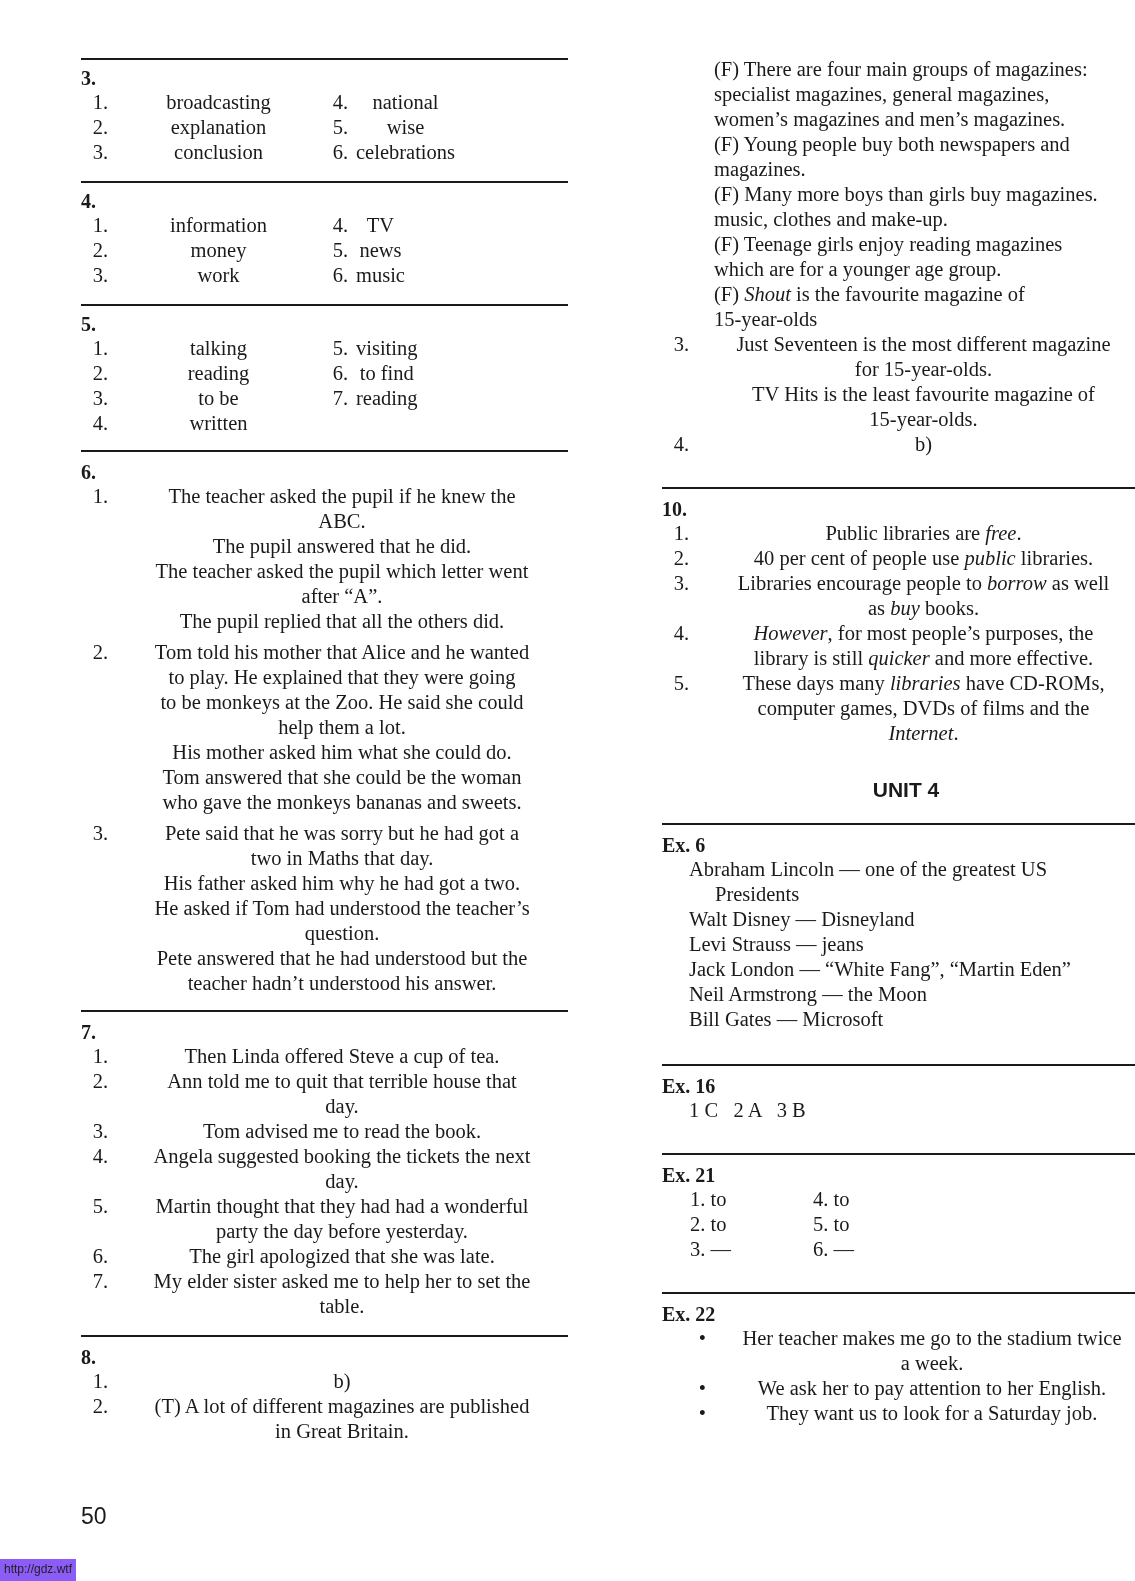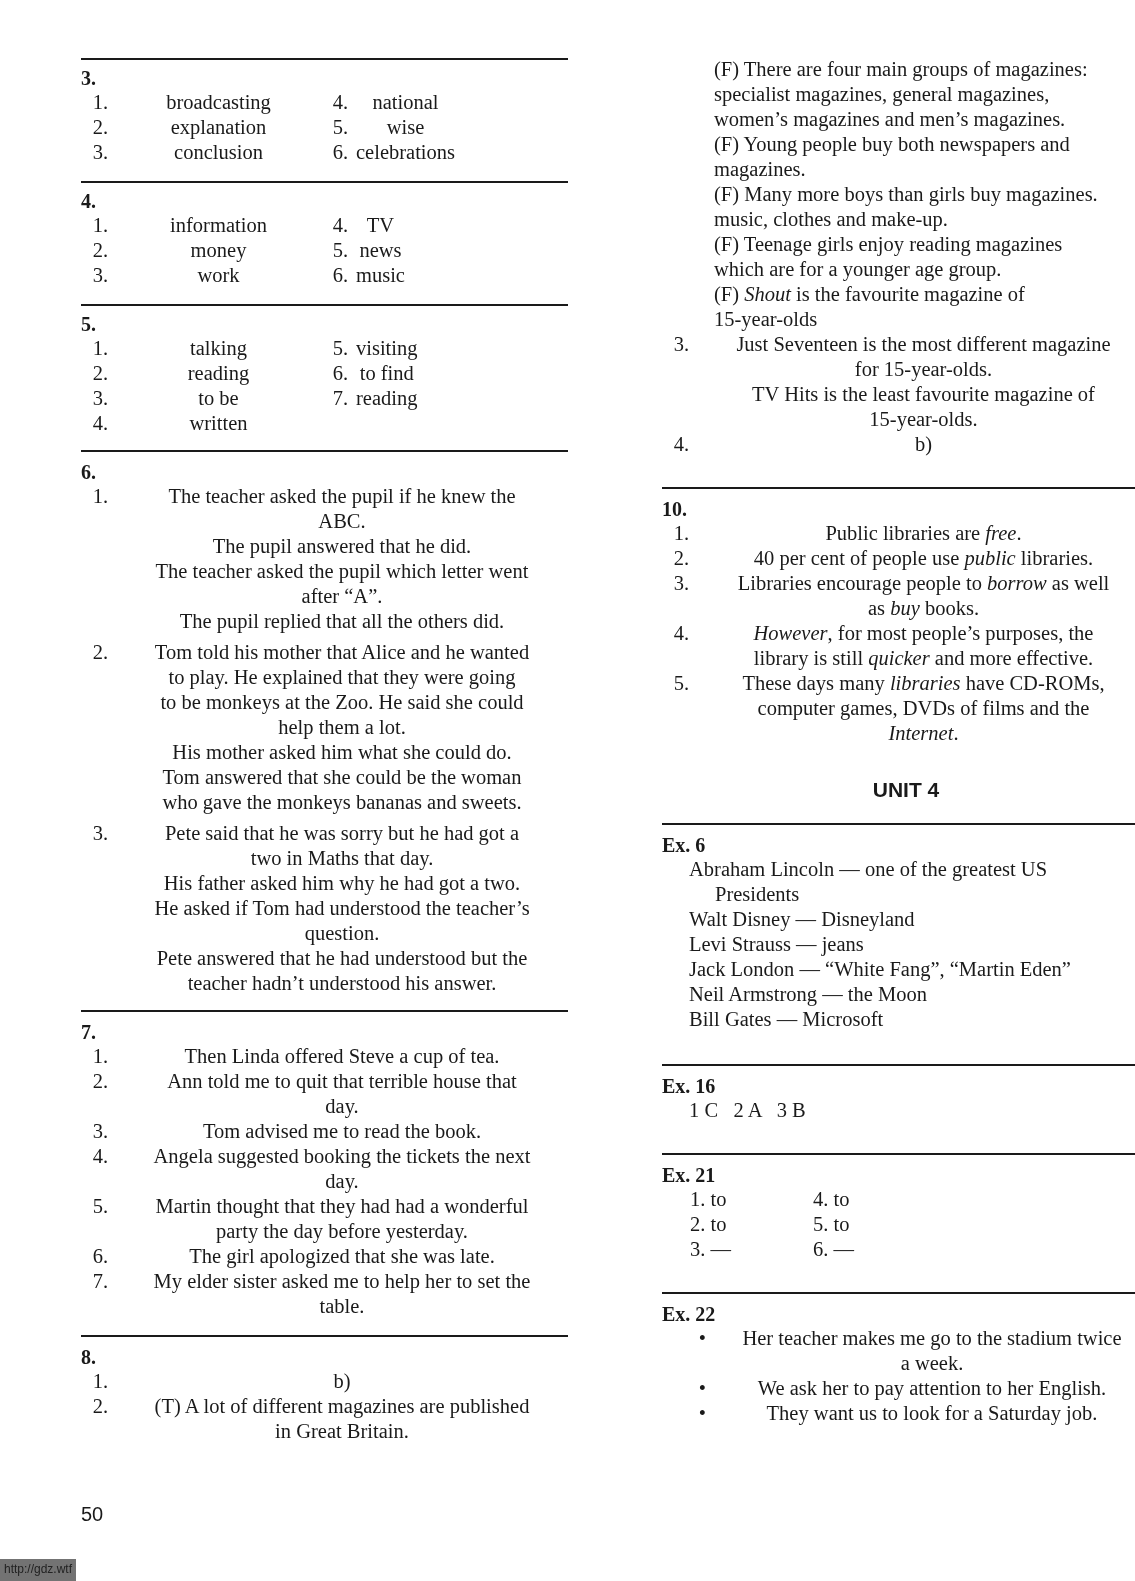--- a/index.html
+++ b/index.html
@@ -19,25 +19,25 @@
   .item { display: flex; line-height: 25px; }
   .num { width: 27px; text-align: right; padding-right: 8px; flex: none; }
   .txt { flex: 1; text-align: center; }
   .sub { padding-left: 52px; line-height: 25px; }
   .unit-title {
     font-family: "Liberation Sans", "DejaVu Sans", sans-serif;
     font-weight: bold; font-size: 21px; text-align: center;
   }
   .page-num {
     position: absolute; left: 81px; top: 1503px;
-    font-family: "Liberation Sans", "DejaVu Sans", sans-serif; font-size: 20px;
+    font-family: "Liberation Sans", "DejaVu Sans", sans-serif; font-size: 23px;
   }
   .watermark {
     position: absolute; left: 0; bottom: 0; height: 20px; padding: 1px 4px;
-    background: #737373; font-family: "Liberation Sans", "DejaVu Sans", sans-serif;
+    background: #8b5cf6; font-family: "Liberation Sans", "DejaVu Sans", sans-serif;
     font-size: 12px; line-height: 18px; color: #222;
   }
   i { font-style: italic; }
 </style>
 </head>
 <body>
 
 <div class="col col-left">
 
   <div class="rule" style="margin-top:58px"></div>

